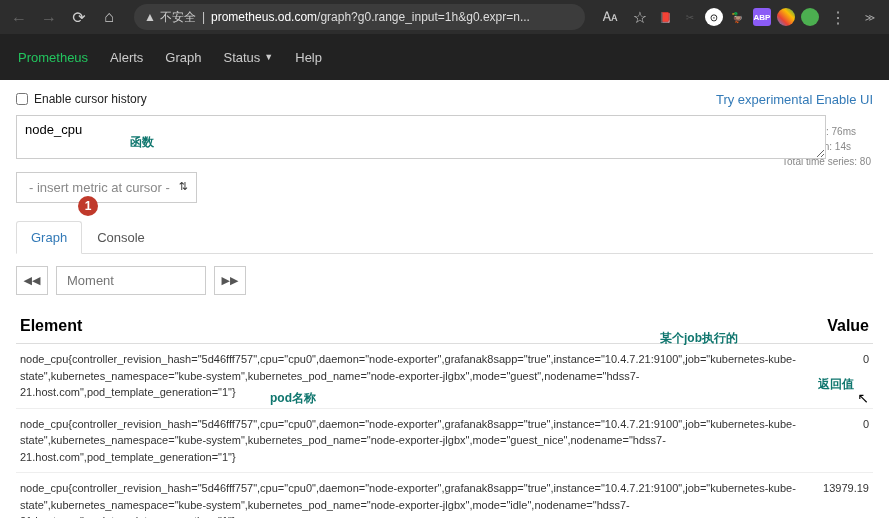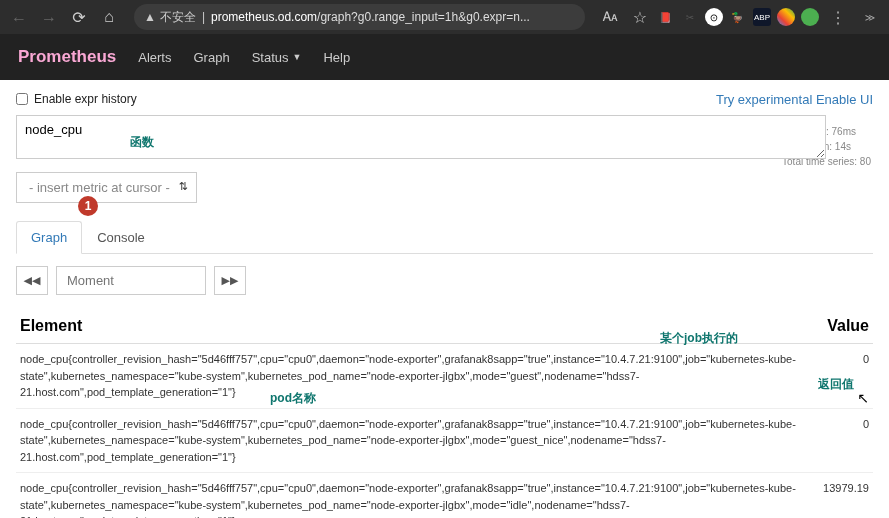--- a/index.html
+++ b/index.html
@@ -11,21 +11,21 @@
     .br-icon.disabled { color: #666; }
     .url-bar { flex: 1; background: #3c3c3c; border-radius: 14px; height: 26px; display: flex; align-items: center; padding: 0 10px; color: #ccc; font-size: 12px; gap: 6px; margin: 0 8px; }
     .url-warn { display: flex; align-items: center; gap: 4px; }
     .url-text { color: #ddd; }
     .url-domain { color: #fff; text-align: right; }
     .right-icons { display: flex; gap: 6px; align-items: center; }
     .ext-icon { width: 18px; height: 18px; border-radius: 3px; display: flex; align-items: center; justify-content: center; font-size: 10px; }
     
     
     .prom-nav { background: #222; height: 46px; display: flex; align-items: center; padding: 0 18px; gap: 22px; color: #ddd; }
-    .prom-brand { color: #f9a8d4; font-size: 17px; font-weight: 700; }
+    .prom-brand { color: #22c55e; font-size: 13px; font-weight: 400; }
     .prom-link { color: #ccc; font-size: 13px; cursor: pointer; display: flex; align-items: center; gap: 4px; }
     .caret-down { font-size: 9px; }
     
     
     .content { padding: 12px 16px; position: relative; }
     .top-row { display: flex; justify-content: space-between; align-items: flex-start; }
     .enable-hist { display: flex; align-items: center; gap: 6px; font-size: 12px; color: #222; }
     .enable-hist input { width: 12px; height: 12px; }
     .react-link { color: #337ab7; font-size: 13px; text-decoration: none; cursor: pointer; }
     .info-side { position: absolute; right: 18px; top: 44px; font-size: 10px; color: #888; line-height: 1.5; }
@@ -75,21 +75,21 @@
       <span class="url-domain">prometheus.od.com</span><span>/graph?g0.range_input=1h&amp;g0.expr=n...</span>
     </span>
   </div>
   <div class="br-icon" style="font-size:13px">🗛</div>
   <div class="br-icon">☆</div>
   <div class="right-icons">
     <div class="ext-icon" style="color:#fff">📕</div>
     <div class="ext-icon" style="color:#555">✂</div>
     <div class="ext-icon" style="background:#fff;border-radius:50%">⊙</div>
     <div class="ext-icon" style="color:#ffb300">🦆</div>
-    <div class="ext-icon" style="background:#0f172a;color:#fff;font-weight:normal;font-size:8px">ABP</div>
+    <div class="ext-icon" style="background:#8b5cf6;color:#fff;font-weight:bold;font-size:8px">ABP</div>
     <div class="ext-icon" style="background:linear-gradient(45deg,#4285f4,#ea4335,#fbbc05,#34a853);border-radius:50%"></div>
     <div class="ext-icon" style="background:#4caf50;border-radius:50%"></div>
     <div class="br-icon" style="color:#aaa">⋮</div>
     <div class="br-icon" style="color:#aaa;font-size:10px">≫</div>
   </div>
 </div>
 
 <div class="prom-nav">
   <span class="prom-brand">Prometheus</span>
   <span class="prom-link">Alerts</span>
@@ -98,21 +98,21 @@
       <span>Status</span> 
       <span class="caret-down">▼</span>
     </span>
   <span class="prom-link">Help</span>
 </div>
 
 <div class="content">
   <div class="top-row">
     <label class="enable-hist">
       <input type="checkbox" style="">
-      <span>Enable expr history</span>
+      <span>Enable cursor history</span>
     </label>
     <a class="react-link">Try experimental Enable UI</a>
   </div>
 
   <div class="info-side">
     <div>Load time: 76ms</div>
     <div>Resolution: 14s</div>
     <div>Total time series: 80</div>
   </div>
 

